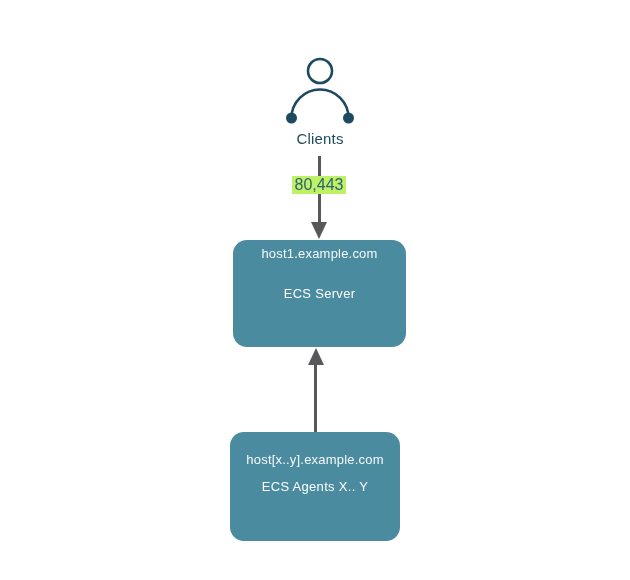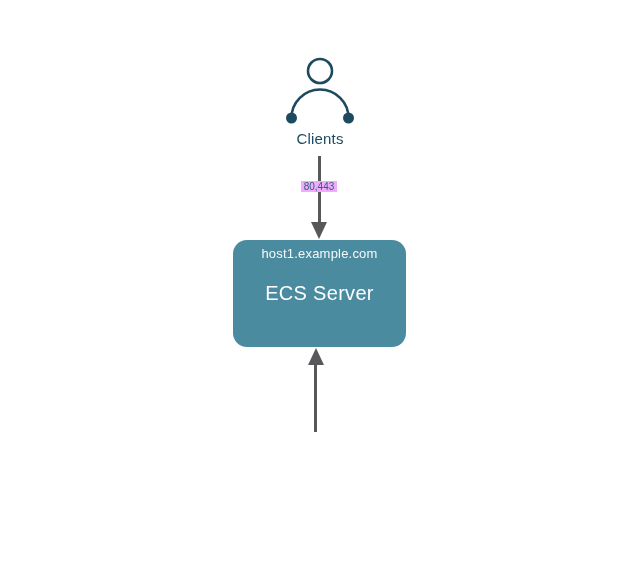--- a/index.html
+++ b/index.html
@@ -53,23 +53,23 @@
     border-top: 17px solid #58585a;
   }
   .port-label-wrap {
     left: 259px;
     top: 176px;
     width: 120px;
     text-align: center;
   }
   .port-label-wrap span {
     display: inline-block;
-    background: #f0abfc;
+    background: #bef264;
     padding: 0 3px;
-    font-size: 10px;
+    font-size: 16px;
     color: #2c6078;
   }
 
   
   .arrow2-head {
     left: 308px;
     top: 348px;
     width: 0;
     height: 0;
     border-left: 8px solid transparent;
@@ -109,21 +109,21 @@
     left: 0;
     right: 0;
     text-align: center;
     font-size: 13px;
     color: rgba(255, 255, 255, 0.95);
     letter-spacing: 0.2px;
   }
   .server-box .host-label { top: 6px; }
   .agents-box .host-label { top: 20px; }
   .node-label {
-    font-size: 20px;
+    font-size: 13px;
     color: #fdfeff;
     letter-spacing: 0.3px;
     text-align: left;
   }
 </style>
 </head>
 <body>
 
 <div class="canvas">
 
@@ -143,14 +143,18 @@
   </div>
 
   <div class="abs node-box server-box">
     <div class="host-label">host1.example.com</div>
     <div class="node-label">ECS Server</div>
   </div>
 
   <div class="abs arrow2-head"></div>
   <div class="abs arrow2-line"></div>
 
+  <div class="abs node-box agents-box">
+    <div class="host-label">host[x..y].example.com</div>
+    <div class="node-label">ECS Agents X.. Y</div>
+  </div>
 
 </div>
 
 </body></html>

